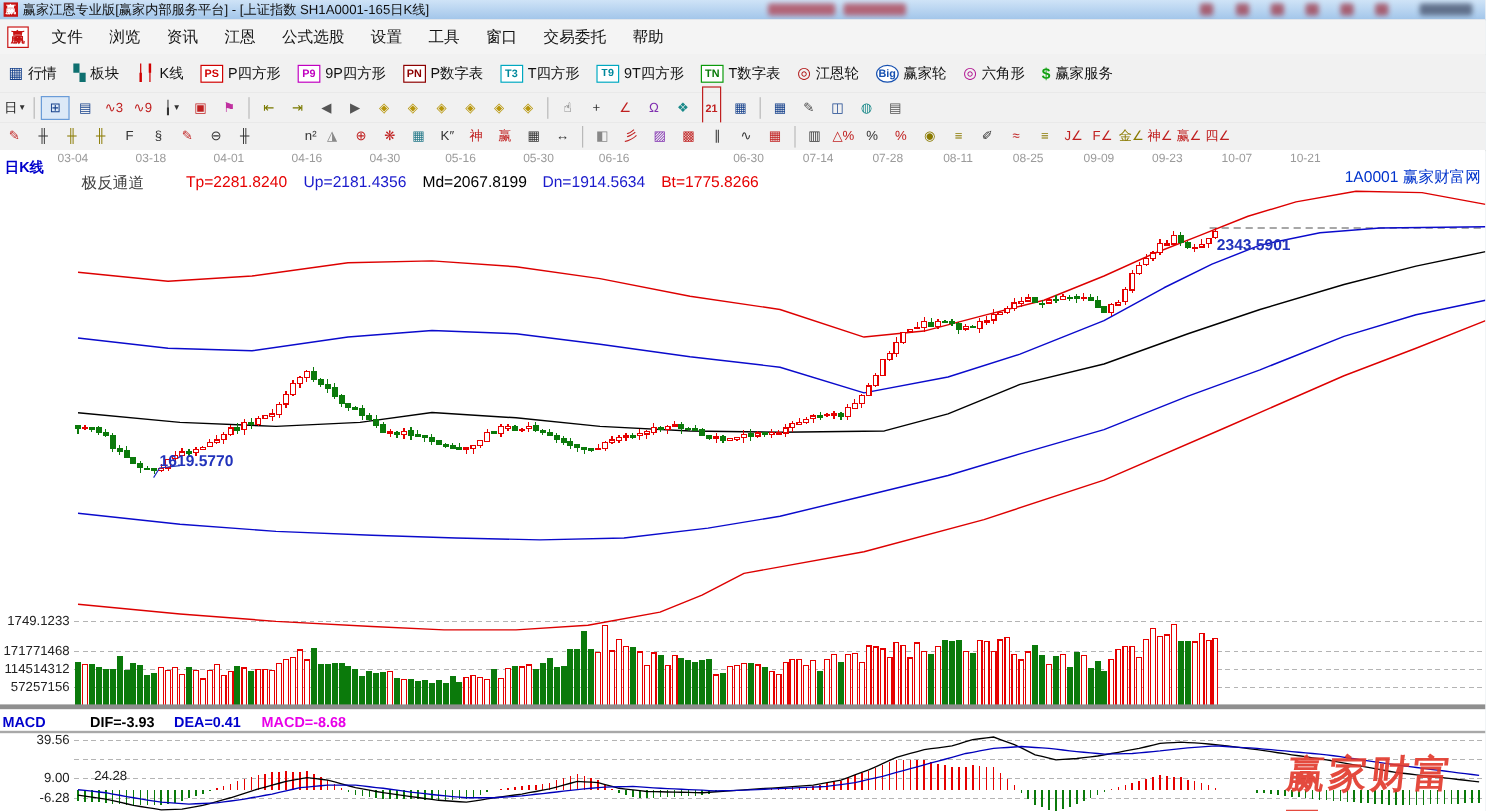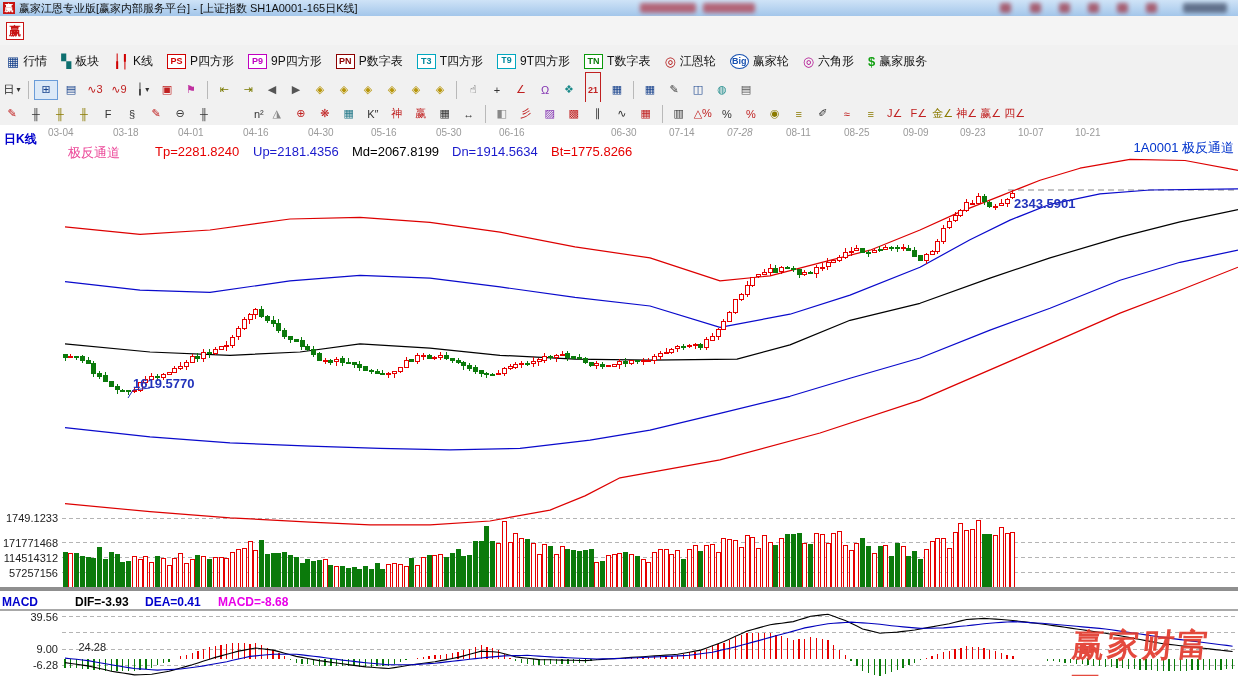--- a/index.html
+++ b/index.html
@@ -64,20 +64,32 @@
     <div class="blurblob" style="left:1030px;width:11px;background:#a03848;"></div>
     <div class="blurblob" style="left:1059px;width:11px;background:#a03848;"></div>
     <div class="blurblob" style="left:1088px;width:11px;background:#a03848;"></div>
     <div class="blurblob" style="left:1117px;width:11px;background:#a03848;"></div>
     <div class="blurblob" style="left:1146px;width:11px;background:#a03848;"></div>
     <div class="blurblob" style="left:1183px;width:44px;background:#44506a;"></div>
   </div>
 
   <div class="menubar">
     <span class="mlogo">赢</span>
+    <div id="menu-items" style="display:flex;height:100%;">
+        <div class="menu-item">文件</div>
+        <div class="menu-item">浏览</div>
+        <div class="menu-item">资讯</div>
+        <div class="menu-item">江恩</div>
+        <div class="menu-item">公式选股</div>
+        <div class="menu-item">设置</div>
+        <div class="menu-item">工具</div>
+        <div class="menu-item">窗口</div>
+        <div class="menu-item">交易委托</div>
+        <div class="menu-item">帮助</div>
+      </div>
   </div>
 
   <div class="tbrow" id="toolbar-main">
       <div class="t1item">
         <span class="t1glyph" style="color: rgb(22, 65, 140);">▦</span>
         <span>行情</span>
       </div>
       <div class="t1item">
         <span class="t1glyph" style="color: rgb(15, 112, 112);">▚</span>
         <span>板块</span>
@@ -1069,40 +1081,40 @@
       <span class="datelbl" style="left: 48px; color: rgb(154, 154, 154);">03-04</span>
       <span class="datelbl" style="left: 113px; color: rgb(154, 154, 154);">03-18</span>
       <span class="datelbl" style="left: 178px; color: rgb(154, 154, 154);">04-01</span>
       <span class="datelbl" style="left: 243px; color: rgb(154, 154, 154);">04-16</span>
       <span class="datelbl" style="left: 308px; color: rgb(154, 154, 154);">04-30</span>
       <span class="datelbl" style="left: 371px; color: rgb(154, 154, 154);">05-16</span>
       <span class="datelbl" style="left: 436px; color: rgb(154, 154, 154);">05-30</span>
       <span class="datelbl" style="left: 499px; color: rgb(154, 154, 154);">06-16</span>
       <span class="datelbl" style="left: 611px; color: rgb(154, 154, 154);">06-30</span>
       <span class="datelbl" style="left: 669px; color: rgb(154, 154, 154);">07-14</span>
-      <span class="datelbl" style="left: 727px; color: rgb(154, 154, 154); font-style: italic;">07-28</span>
+      <span class="datelbl" style="left: 727px; color: rgb(154, 154, 154);">07-28</span>
       <span class="datelbl" style="left: 786px; color: rgb(154, 154, 154);">08-11</span>
       <span class="datelbl" style="left: 844px; color: rgb(154, 154, 154);">08-25</span>
       <span class="datelbl" style="left: 903px; color: rgb(154, 154, 154);">09-09</span>
       <span class="datelbl" style="left: 960px; color: rgb(154, 154, 154);">09-23</span>
       <span class="datelbl" style="left: 1018px; color: rgb(154, 154, 154);">10-07</span>
       <span class="datelbl" style="left: 1075px; color: rgb(154, 154, 154);">10-21</span>
     </div>
   <span class="lbl" id="panel-label" style="left:4px;top:131px;color:#0000cc;font-size:12px;font-weight:bold;">日K线</span>
 
   <div id="info-line">
-    <span class="lbl" style="left:68px;top:144px;font-size:13px;color:#ec4899;">极反通道</span>
+    <span class="lbl" style="left:68px;top:144px;font-size:13px;color:#404040;">极反通道</span>
   <span class="lbl" style="left: 155px; top: 144px; font-size: 13px; color: rgb(230, 0, 0);">Tp=2281.8240</span>
       <span class="lbl" style="left: 253px; top: 144px; font-size: 13px; color: rgb(26, 26, 204);">Up=2181.4356</span>
       <span class="lbl" style="left: 352px; top: 144px; font-size: 13px; color: rgb(0, 0, 0);">Md=2067.8199</span>
       <span class="lbl" style="left: 452px; top: 144px; font-size: 13px; color: rgb(26, 26, 204);">Dn=1914.5634</span>
       <span class="lbl" style="left: 551px; top: 144px; font-size: 13px; color: rgb(230, 0, 0);">Bt=1775.8266</span>
     </div>
 
-  <span class="lbl" id="symbol-label" style="right:4px;top:139px;color:#0033cc;font-size:13px;">1A0001  极反通道</span>
+  <span class="lbl" id="symbol-label" style="right:4px;top:139px;color:#0033cc;font-size:13px;">1A0001  赢家财富网</span>
 
   <div id="scale-labels">
       <span class="scalelbl" style="top: 512.233px;">1749.1233</span>
       <span class="scalelbl" style="top: 536.652px;">171771468</span>
       <span class="scalelbl" style="top: 551.768px;">114514312</span>
       <span class="scalelbl" style="top: 566.884px;">57257156</span>
       <span class="scalelbl" style="top: 610.764px;">39.56</span>
       <span class="scalelbl" style="top: 641px; padding-left: 48px;">24.28</span>
       <span class="scalelbl" style="top: 643.005px;">9.00</span>
       <span class="scalelbl" style="top: 659.125px;">-6.28</span>

